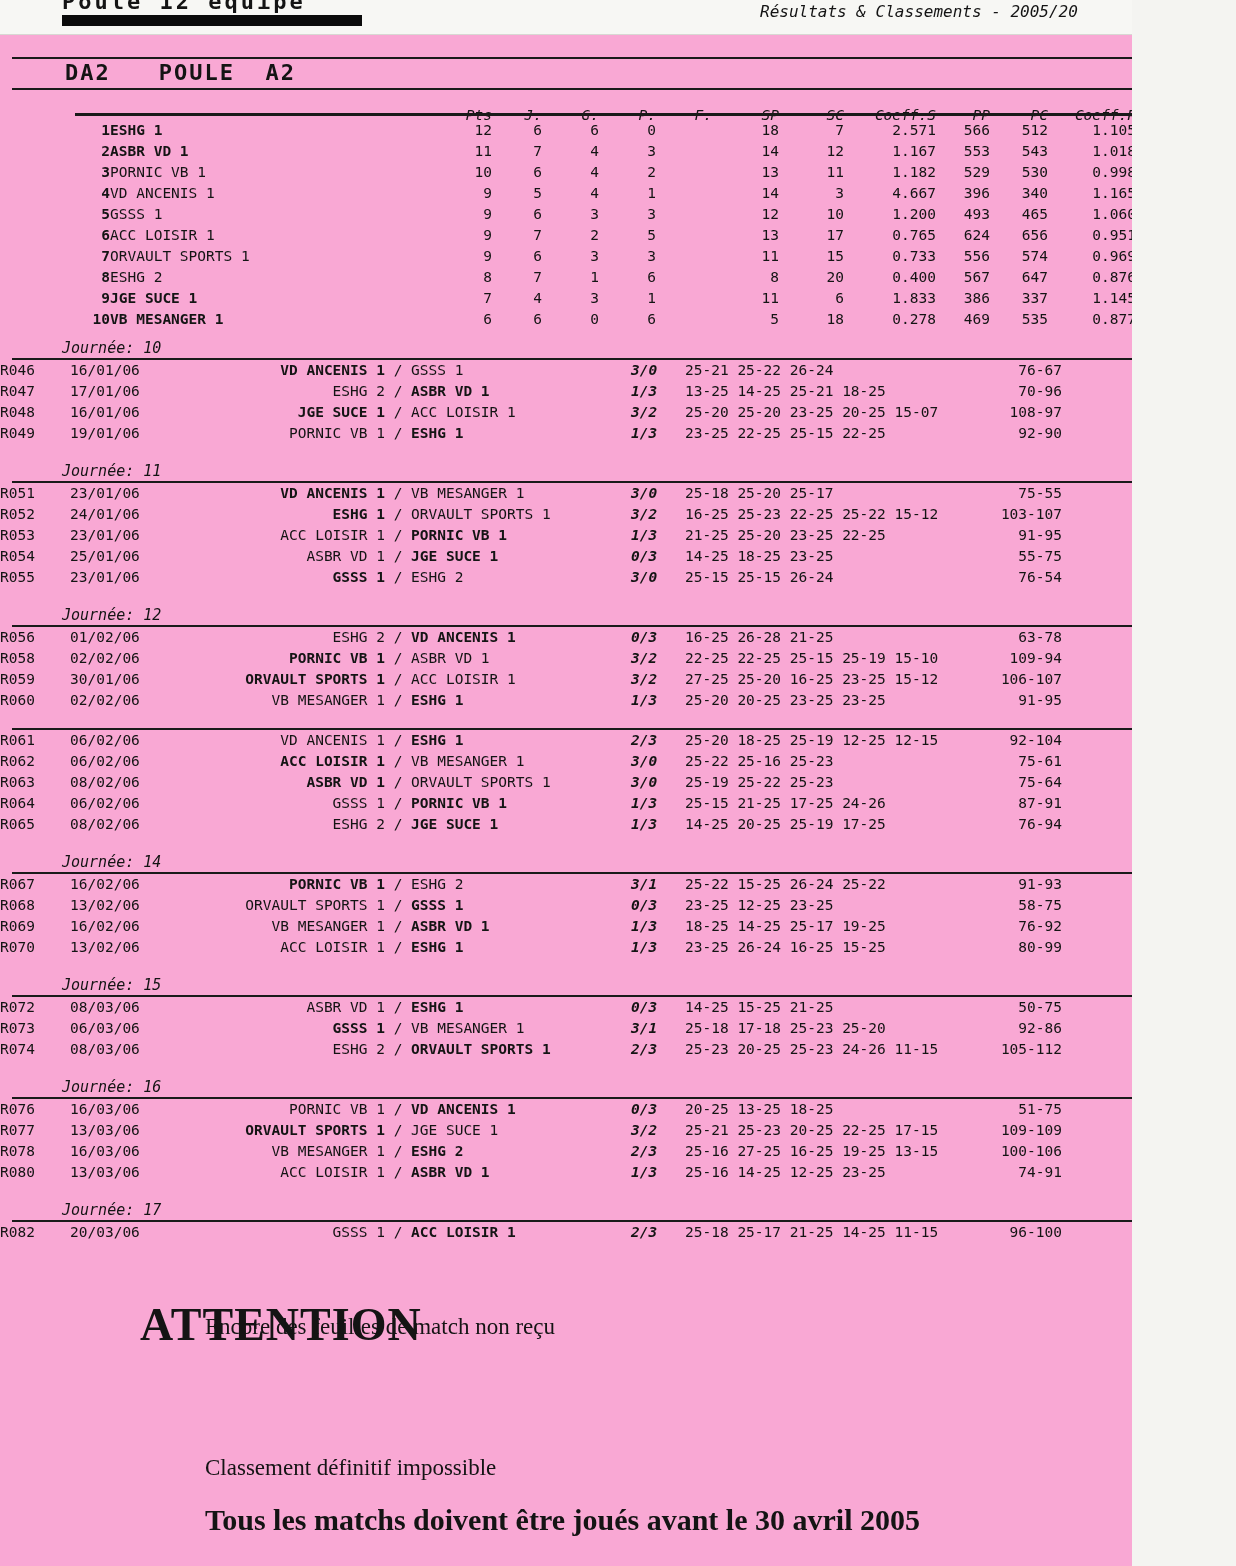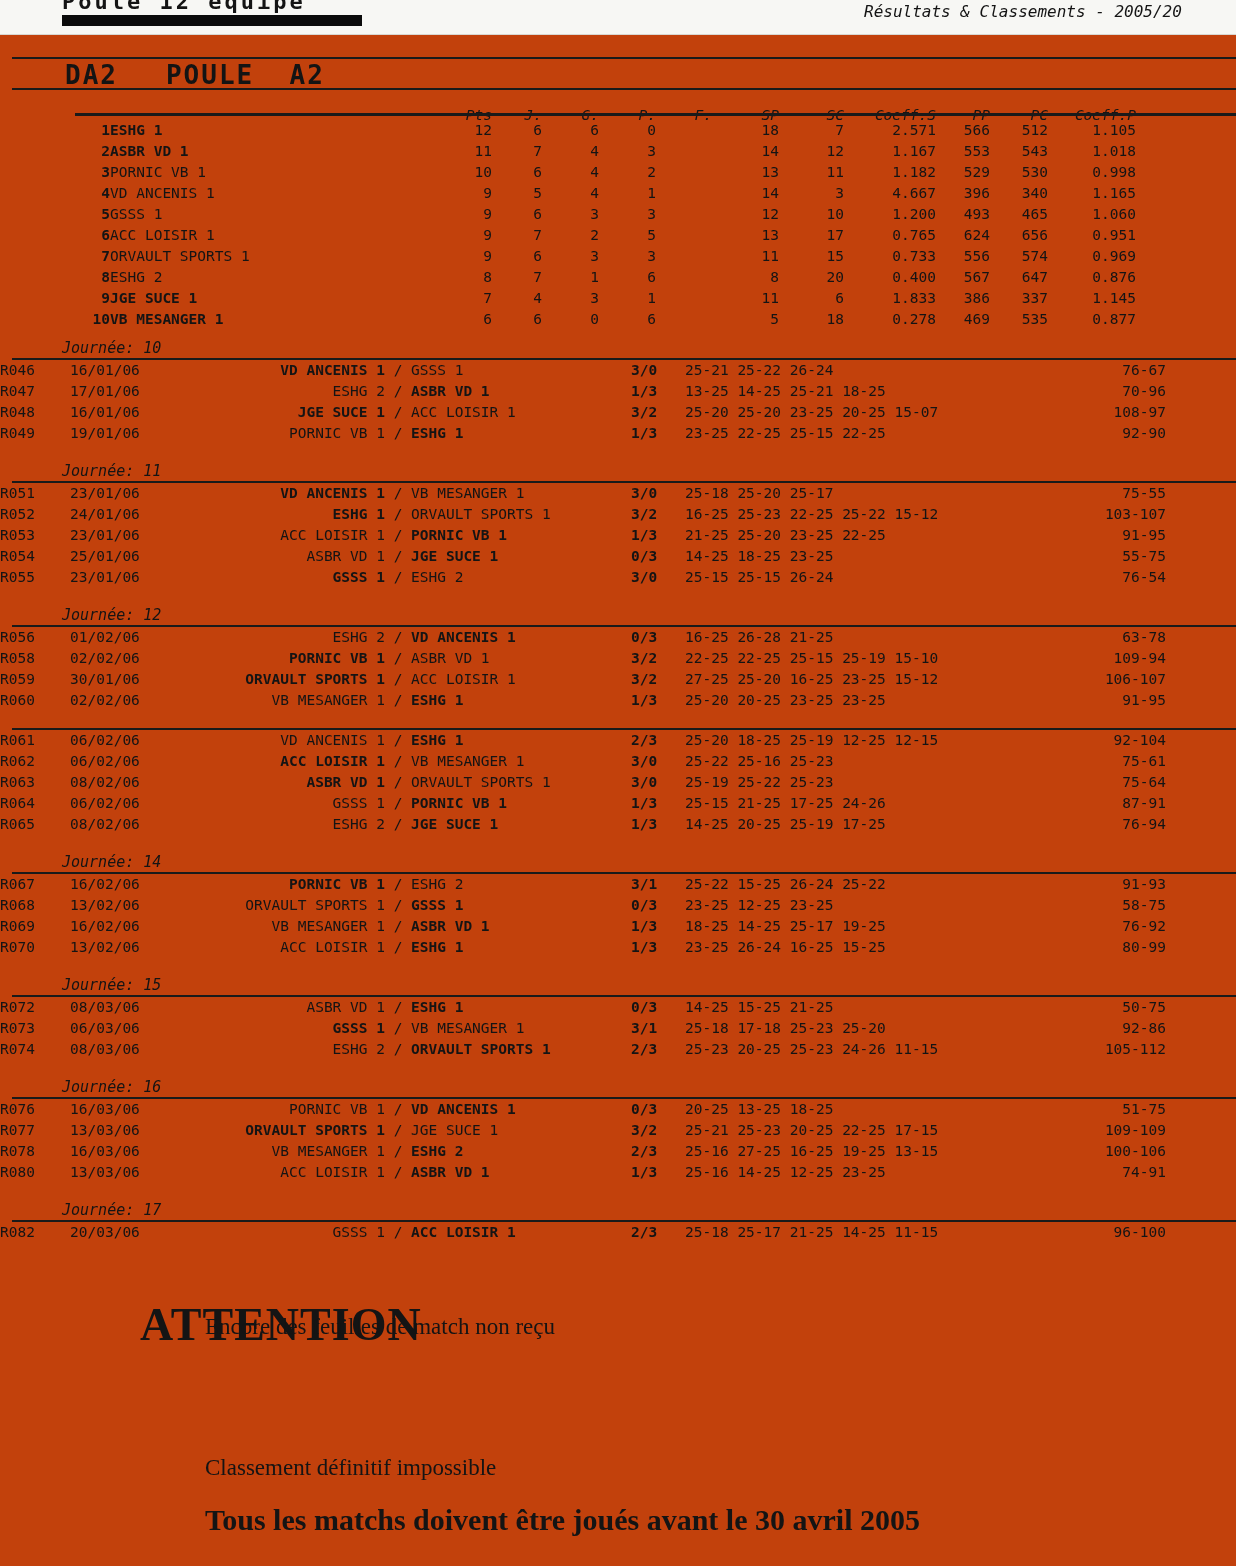--- a/index.html
+++ b/index.html
@@ -3,36 +3,36 @@
 <meta charset="utf-8">
 <style>
   html,body{margin:0;padding:0;}
   body{
     width:1236px;height:1566px;
     background:#f4f4f1;
     font-family:"DejaVu Sans Mono","Liberation Mono",monospace;
     color:#141414;
   }
   .page{
-    position:relative;width:1236px;height:1566px;
-    background:#c2410c;overflow:hidden;
+    position:relative;width:1132px;height:1566px;
+    background:#f9a8d4;overflow:hidden;
   }
   
   .scan-edge{position:absolute;top:0;left:0;right:0;height:34px;
     background:#f7f7f4;border-bottom:1px solid #d8d8d3;}
   
   .left-title-wrap{position:absolute;left:62px;top:0;width:330px;}
   .clip{height:13px;overflow:hidden;}
   .clip span{display:block;margin-top:-11px;font-size:22px;font-weight:bold;letter-spacing:3px;white-space:nowrap;}
   .black-bar{height:11px;background:#0b0b0b;width:300px;margin-top:2px;}
   .right-title{position:absolute;top:2px;right:-8px;width:380px;
     font-style:italic;font-size:16px;white-space:nowrap;overflow:hidden;}
   .rule{position:absolute;left:12px;right:0;border-top:2px solid #1a1a1a;height:0;}
   .rule-thick{position:absolute;left:75px;right:0;border-top:3px solid #1a1a1a;height:0;}
-  .division{position:absolute;top:60px;left:65px;font-size:26px;font-weight:bold;letter-spacing:2px;display:flex;gap:48px;}
+  .division{position:absolute;top:60px;left:65px;font-size:22px;font-weight:bold;letter-spacing:2px;display:flex;gap:48px;}
   .colhead-row{position:absolute;top:90px;left:0;right:0;margin-top:15px;}
   
   table.standings{position:absolute;top:120px;left:0;border-collapse:collapse;table-layout:fixed;width:1236px;font-size:14.5px;}
   table.standings td{padding:0;height:21px;line-height:21px;white-space:nowrap;overflow:visible;}
   td.rank{text-align:right;padding-right:8px;font-weight:bold;}
   td.team{text-align:left;}
   td.num{text-align:right;}
   tr.b td.team{font-weight:bold;}
   tr.b td.rank{font-weight:bold;}
   
@@ -42,21 +42,21 @@
   .journees{position:absolute;top:338px;left:0;right:0;}
   .journee{margin-bottom:17px;}
   .j-label{padding-left:62px;font-size:15px;font-style:italic;height:20px;line-height:20px;}
   .j-rule{border-top:2px solid #1a1a1a;margin-left:12px;}
   .match-row{display:flex;height:21px;line-height:21px;font-size:14.5px;white-space:nowrap;}
   .m-code{width:58px;}
   .m-date{width:87px;margin-left:12px;}
   .m-home{width:228px;text-align:right;}
   .m-slash{width:26px;text-align:center;}
   .m-away{width:220px;text-align:left;}
-  .m-score{width:46px;font-weight:bold;}
+  .m-score{width:46px;font-weight:bold;font-style:italic;}
   .m-sets{width:300px;margin-left:8px;}
   .m-total{flex:1;text-align:right;padding-right:70px;}
   .w{font-weight:bold;}
   
   .notice-title{position:absolute;left:140px;top:1298px;
     font-family:"Liberation Serif","DejaVu Serif",serif;font-weight:bold;font-size:46px;letter-spacing:1px;}
   .notice-l1{position:absolute;left:205px;top:1314px;
     font-family:"Liberation Serif","DejaVu Serif",serif;font-size:23px;}
   .notice-l2{position:absolute;left:205px;top:1455px;
     font-family:"Liberation Serif","DejaVu Serif",serif;font-size:23px;}

